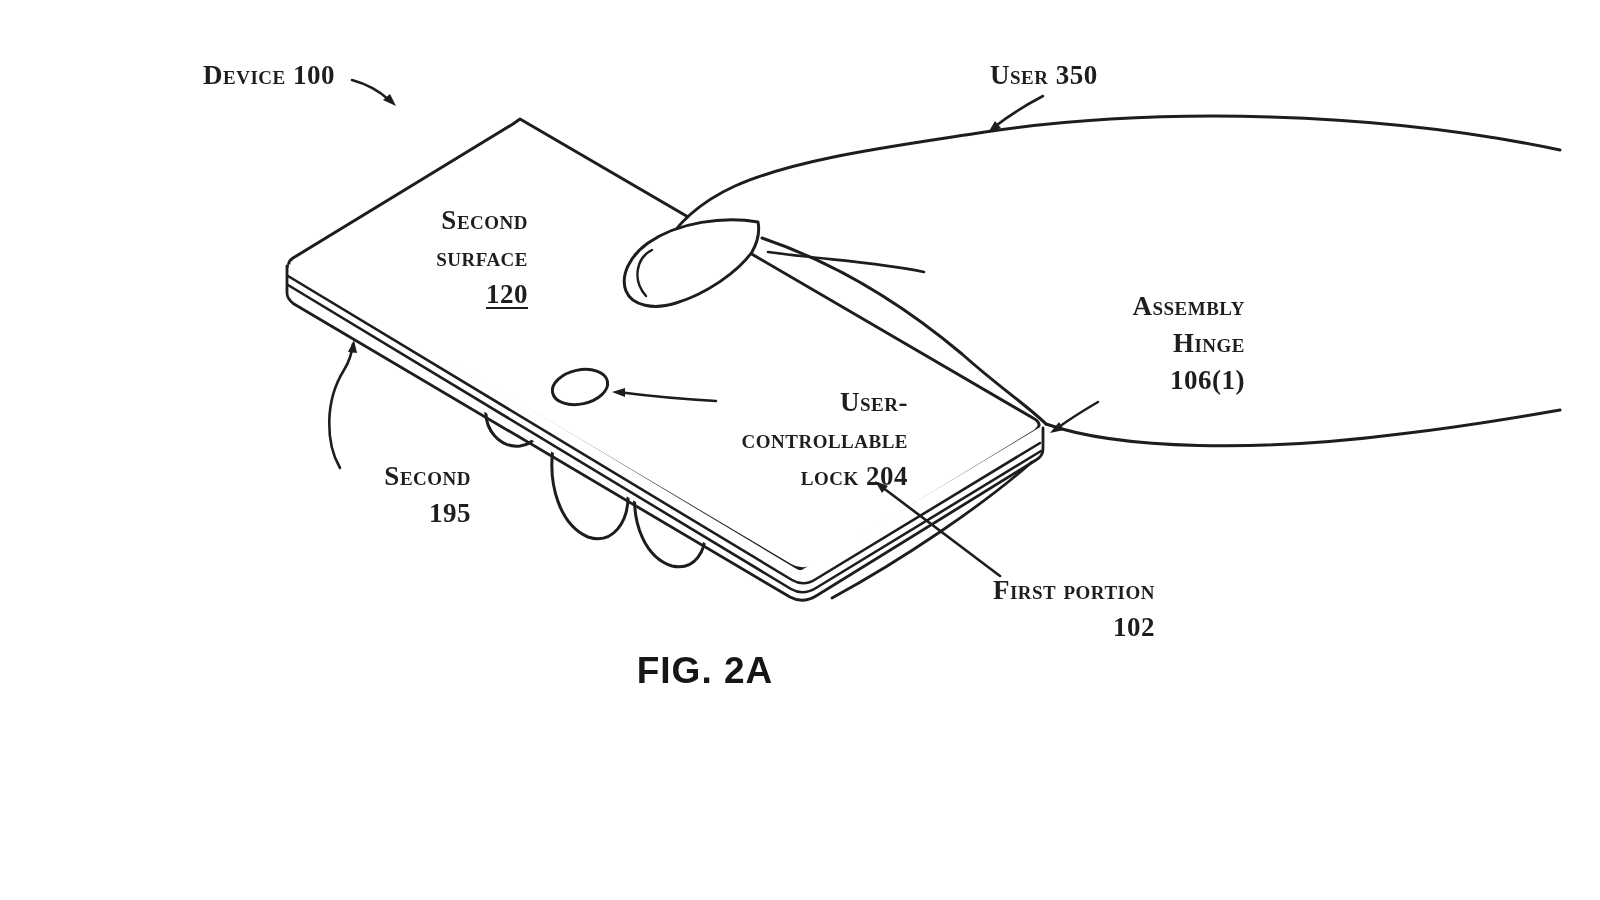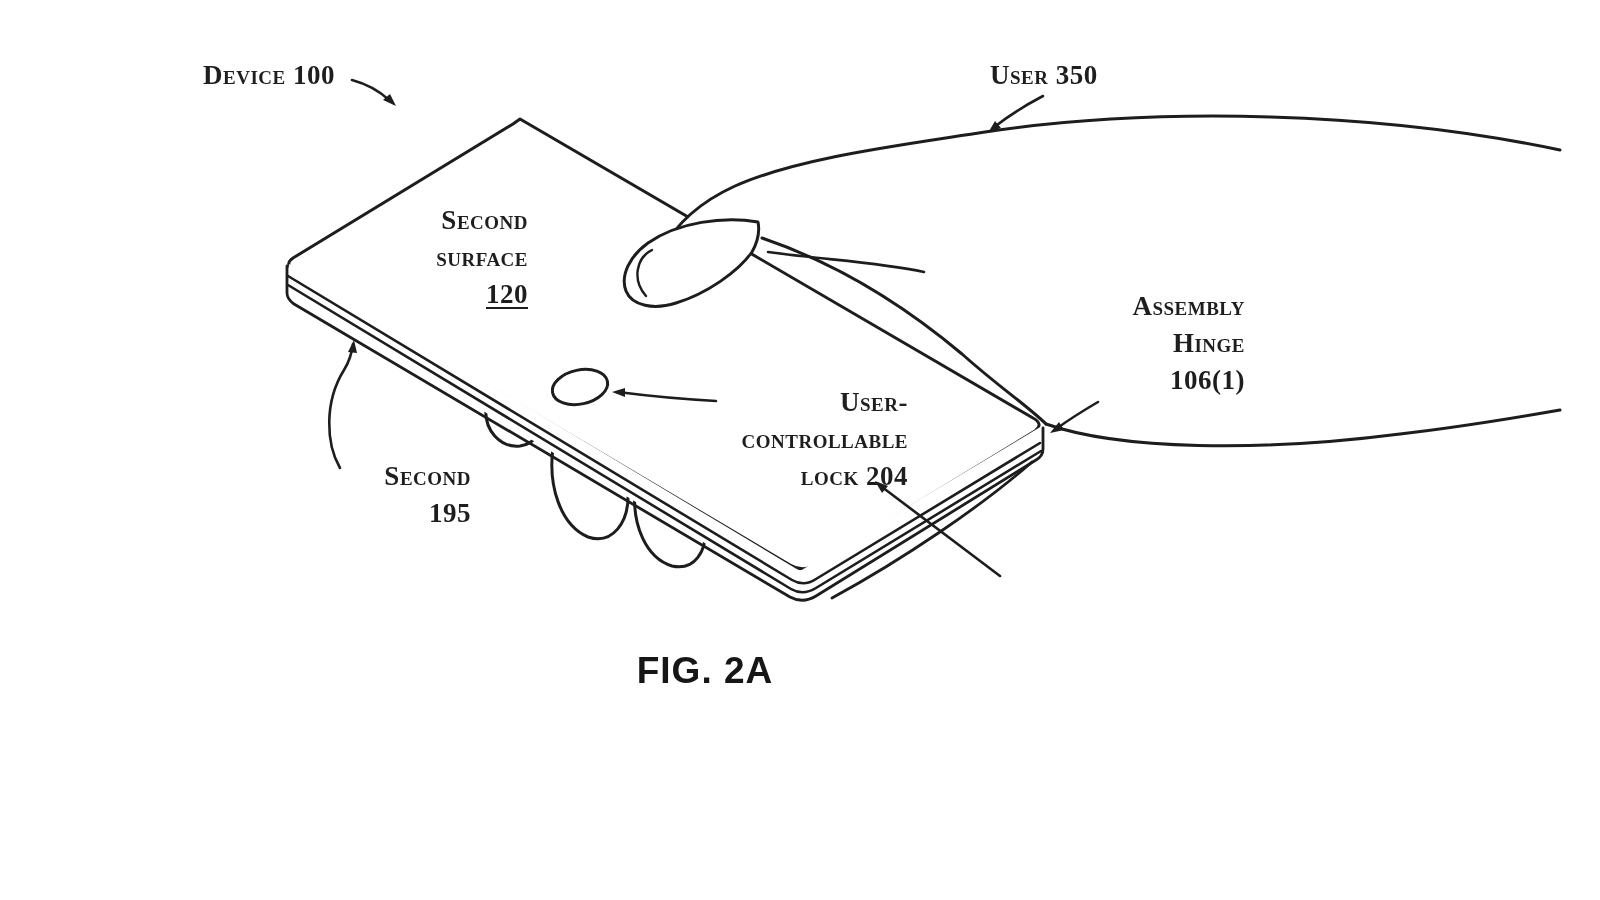--- a/index.html
+++ b/index.html
@@ -124,16 +124,20 @@
     <div>Second</div>
     <div>195</div>
   </div>
 
   <div class="lbl" style="left:628px;top:384px;width:280px;">
     <div>User-</div>
     <div>controllable</div>
     <div>lock 204</div>
   </div>
 
+  <div class="lbl" style="left:930px;top:572px;width:225px;">
+    <div>First portion</div>
+    <div>102</div>
+  </div>
 
   <div class="caption" style="left:545px;top:650px;width:320px;">FIG. 2A</div>
 
 </div>
 
 </body></html>

